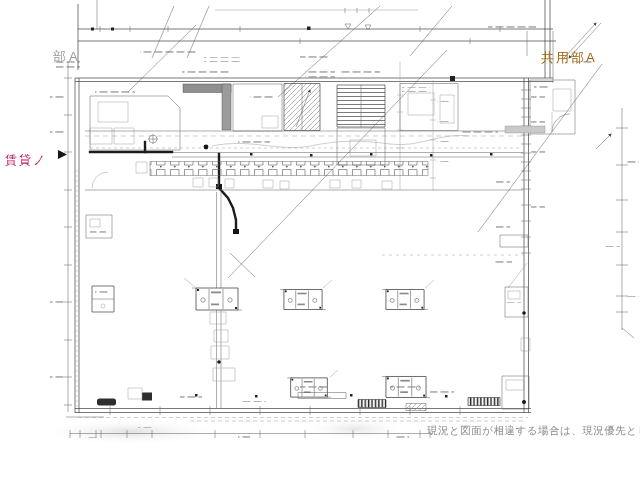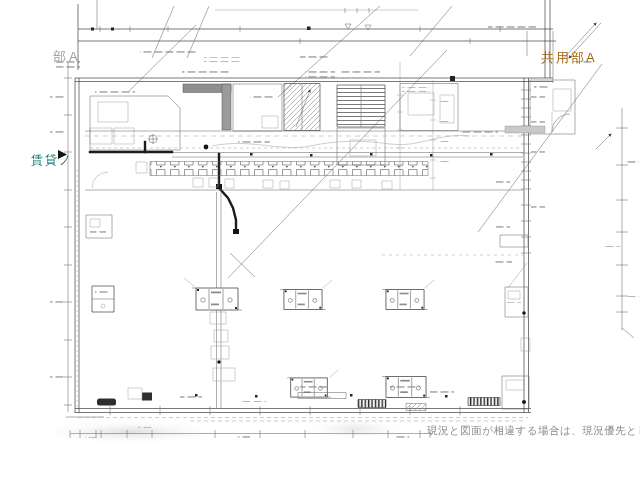--- a/index.html
+++ b/index.html
@@ -1,21 +1,21 @@
 <!DOCTYPE html>
 <html><head>
 <meta charset="utf-8">
 <style>
   html,body{margin:0;padding:0;background:#ffffff;}
   #page{position:relative;width:640px;height:486px;overflow:hidden;background:#ffffff;
         font-family:"Liberation Sans", sans-serif;}
   #plan-svg{position:absolute;left:0;top:0;width:640px;height:486px;}
   .lbl{position:absolute;color:#9e9e9e;white-space:nowrap;}
   #lbl-top-left{left:53px;top:48px;font-size:13px;letter-spacing:3px;color:#9c9c9c;}
-  #lbl-left{left:5px;top:152px;font-size:12px;letter-spacing:2px;color:#0f766e;margin-left:26px;}
+  #lbl-left{left:5px;top:152px;font-size:12px;letter-spacing:2px;color:#be185d;}
   #lbl-top-right{left:541px;top:49px;font-size:13px;letter-spacing:2px;color:#a16207;}
   #lbl-note{left:427px;top:424px;font-size:10.5px;color:#8a8a8a;letter-spacing:0.5px;}
   svg *{vector-effect:non-scaling-stroke;}
   .ln{stroke:#3f3f3f;stroke-width:0.7;fill:none;}
   .ln-thin{stroke:#6b6b6b;stroke-width:0.55;fill:none;}
   .ln-faint{stroke:#9c9c9c;stroke-width:0.5;fill:none;}
   .ln-thick{stroke:#1c1c1c;stroke-width:2.4;fill:none;stroke-linecap:square;}
   .mt{fill:url(#mtx);opacity:.78;}
   .blob{fill:#161616;stroke:none;}
 </style>

